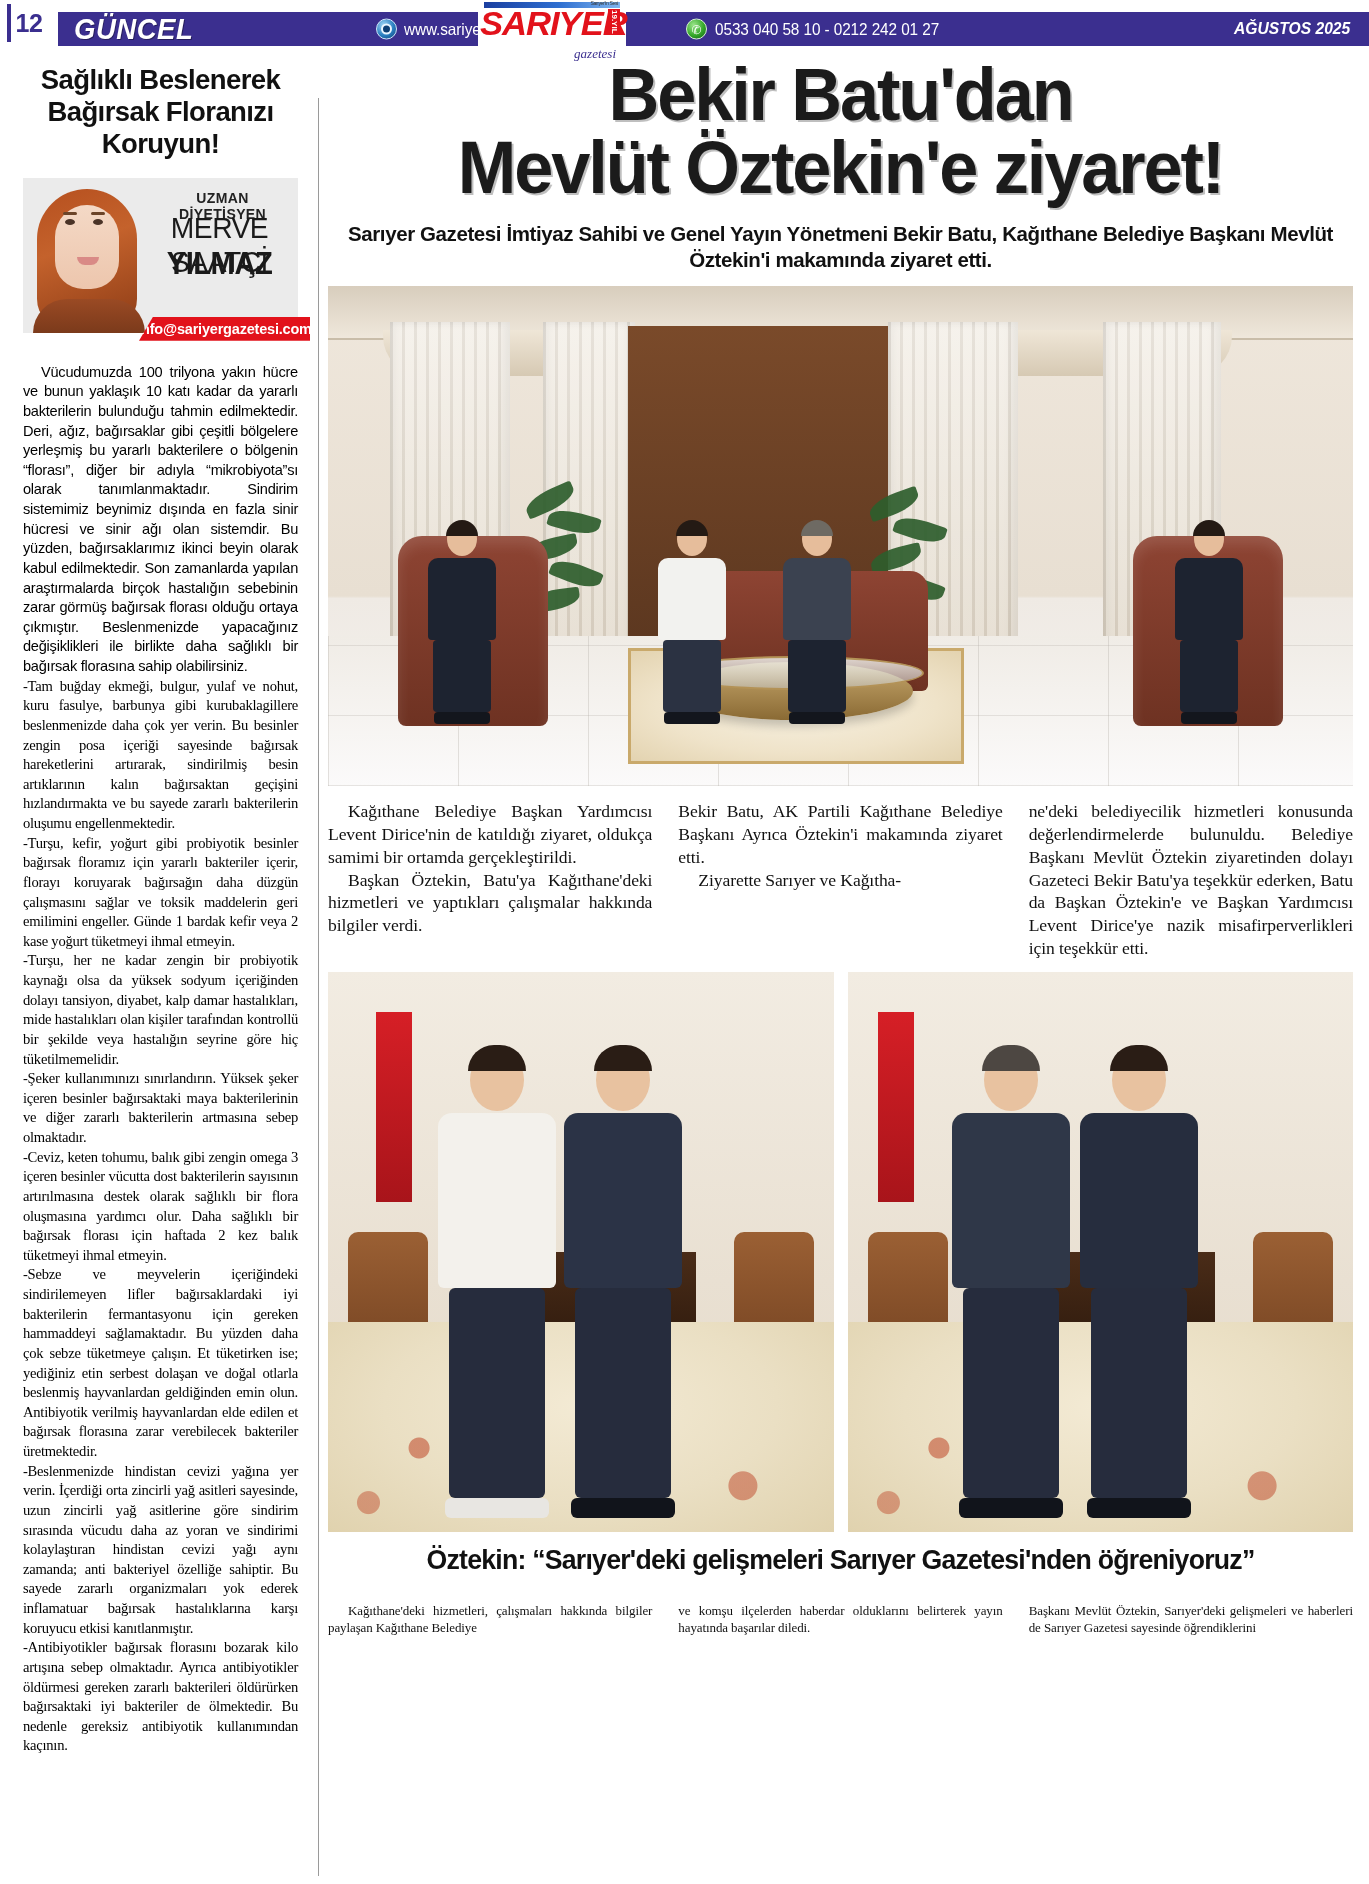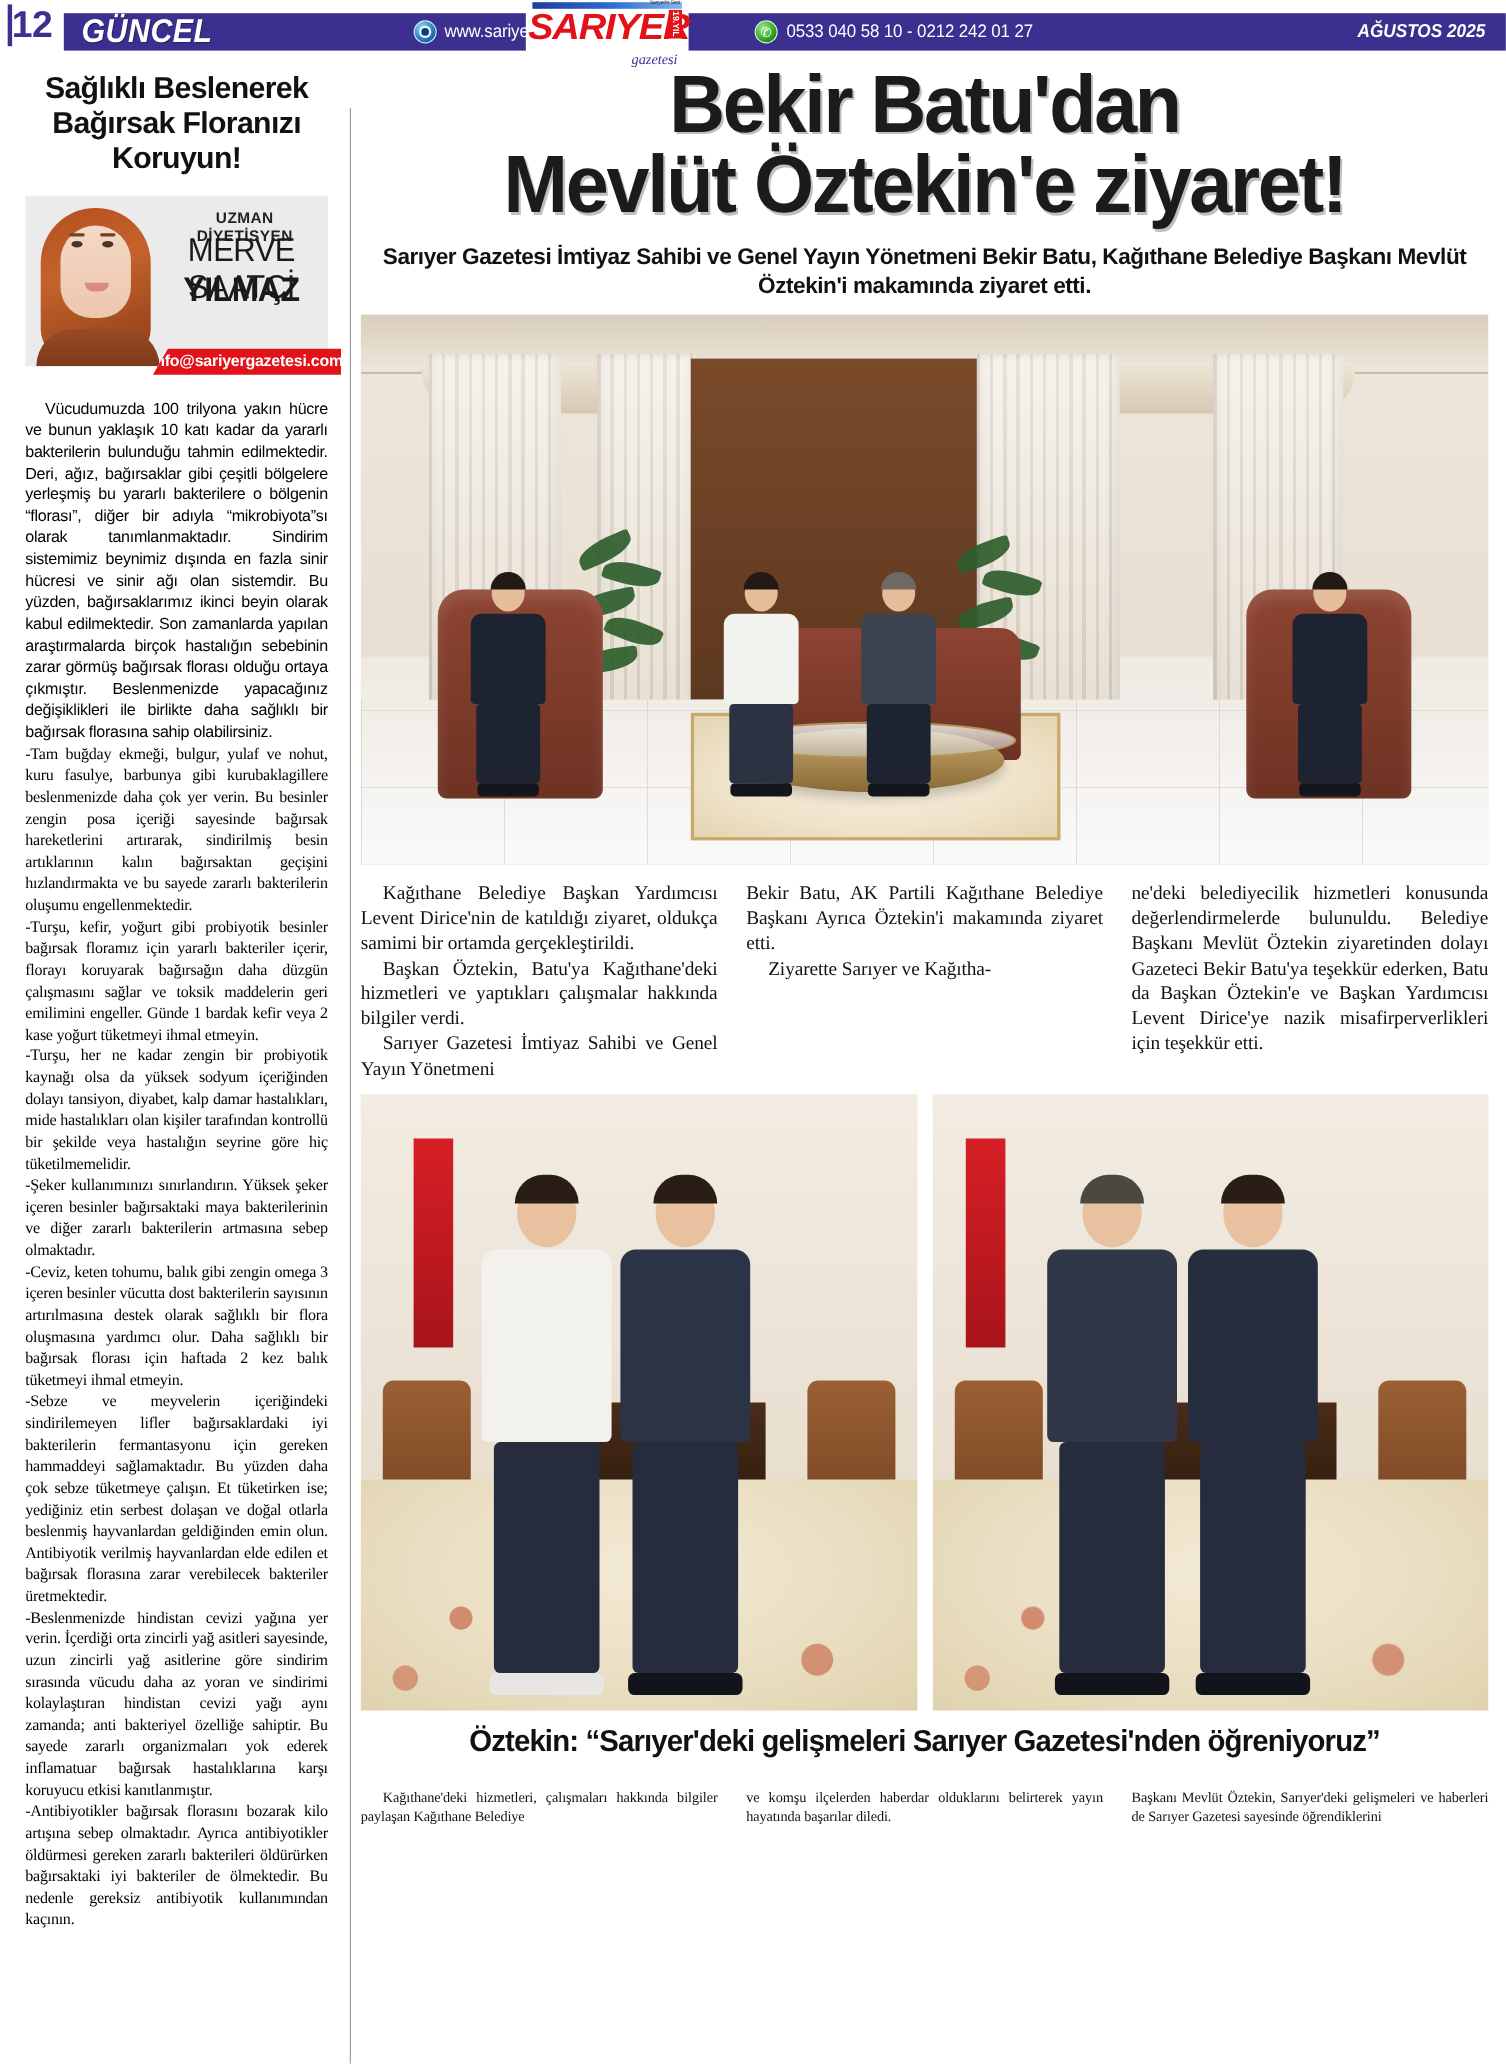--- a/index.html
+++ b/index.html
@@ -28,21 +28,21 @@
     width: 58px;
     display: flex;
     align-items: center;
     justify-content: center;
     background: #fff;
     position: relative;
   }
   .page-number {
     font-family: "Liberation Sans", sans-serif;
     font-weight: bold;
-    font-size: 34px;
+    font-size: 25px;
     color: #3b2f8f;
     line-height: 1;
     letter-spacing: -0.5px;
   }
   .page-number-rule {
     position: absolute;
     left: 7px;
     top: 4px;
     bottom: 4px;
     width: 4px;
@@ -711,21 +711,20 @@
         <div class="p-torso" style="background:#1d2330;"></div>
         <div class="p-legs"></div>
         <div class="p-shoe"></div>
       </div>
     </div>
 
     <div class="article-cols">
       <div class="article-col">
         <p>Kağıthane Belediye Başkan Yardımcısı Levent Dirice'nin de katıldığı ziyaret, oldukça samimi bir ortamda gerçekleştirildi.</p>
         <p>Başkan Öztekin, Batu'ya Kağıthane'deki hizmetleri ve yaptıkları çalışmalar hakkında bilgiler verdi.</p>
-        <p>Sarıyer Gazetesi İmtiyaz Sahibi ve Genel Yayın Yönetmeni</p>
       </div>
       <div class="article-col">
         <p style="text-indent:0">Bekir Batu, AK Partili Kağıthane Belediye Başkanı Ayrıca Öztekin'i makamında ziyaret etti.</p>
         <p>Ziyarette Sarıyer ve Kağıtha-</p>
       </div>
       <div class="article-col">
         <p style="text-indent:0">ne'deki belediyecilik hizmetleri konusunda değerlendirmelerde bulunuldu. Belediye Başkanı Mevlüt Öztekin ziyaretinden dolayı Gazeteci Bekir Batu'ya teşekkür ederken, Batu da Başkan Öztekin'e ve Başkan Yardımcısı Levent Dirice'ye nazik misafirperverlikleri için teşekkür etti.</p>
       </div>
     </div>
 

